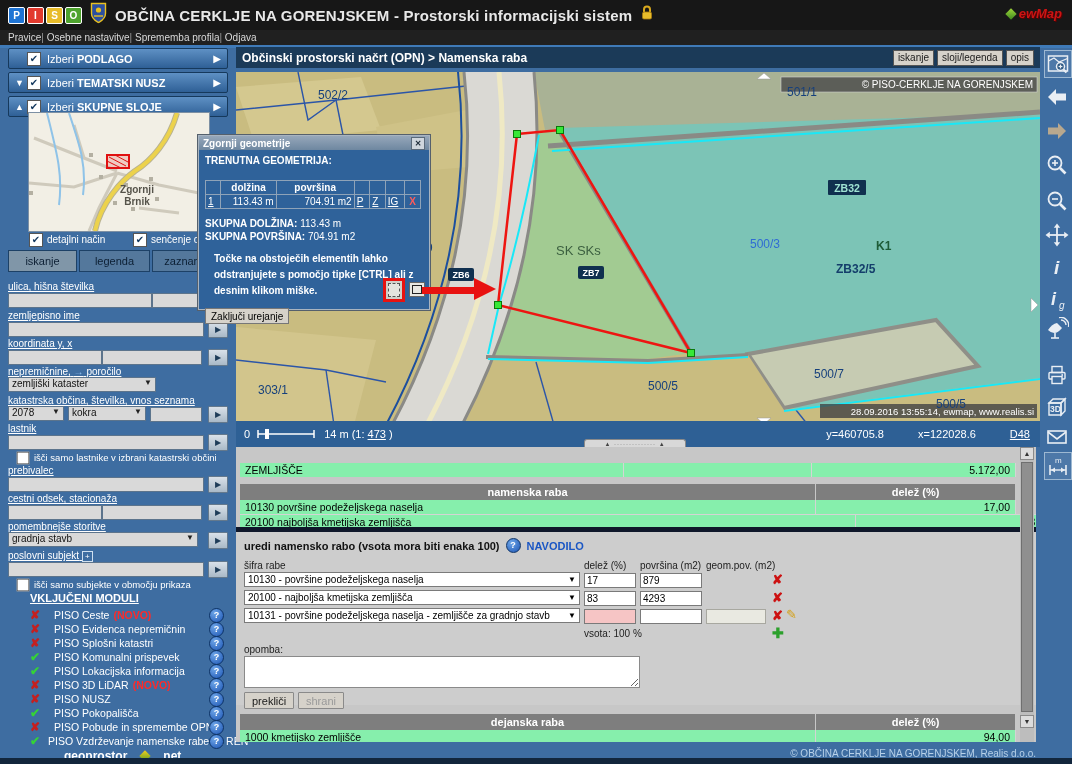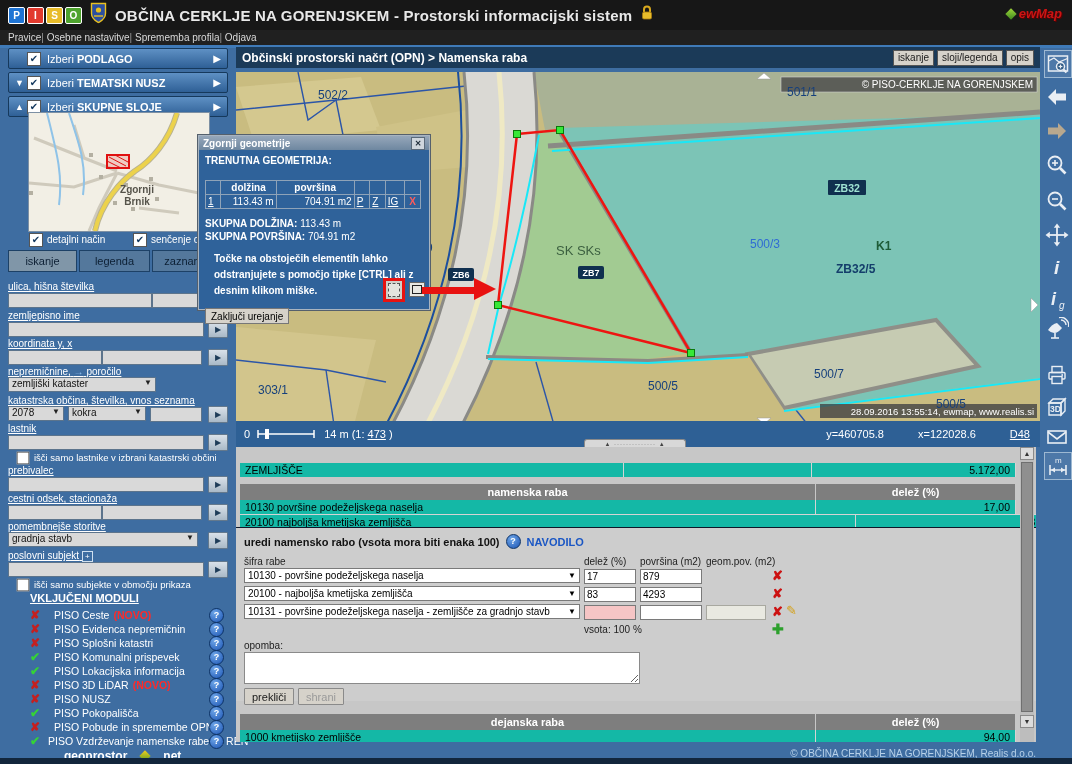--- a/index.html
+++ b/index.html
@@ -50,24 +50,24 @@
   .maptitle .bc{font-size:12px;font-weight:bold;}
   .mtbtn{background:#d6d2ca;border:1px solid #555;color:#1a1a1a;font-size:10px;padding:0 4px;height:14px;line-height:13px;margin-left:3px;cursor:pointer;}
   .statusbar{left:236px;top:421px;width:804px;height:26px;background:#2e6095;color:#fff;font-size:11px;display:flex;align-items:center;box-sizing:border-box;padding:0 8px;}
   .statusbar u{cursor:pointer;}
   .coords{position:absolute;right:10px;display:flex;gap:34px;}
   .splitter{left:584px;top:439px;width:100px;height:9px;background:#d8d8d8;border:1px solid #8a8a8a;border-bottom:none;border-radius:3px 3px 0 0;font-size:6px;color:#444;text-align:center;line-height:8px;letter-spacing:1px;overflow:hidden;cursor:row-resize;}
   
   .panel{left:236px;top:447px;width:800px;height:295px;background:#c7c7c7;overflow:hidden;}
   .thead{position:absolute;display:flex;height:16px;font-size:11px;font-weight:bold;color:#fff;}
   .thead div{background:#7e7e7e;border-right:1px solid #c7c7c7;box-sizing:border-box;text-align:center;line-height:16px;}
-  .trow{position:absolute;display:flex;height:14px;font-size:10.5px;color:#000;background:#14b8a6;}
+  .trow{position:absolute;display:flex;height:14px;font-size:10.5px;color:#000;background:#86efac;}
   .trow div{box-sizing:border-box;border-right:1px solid #d4d4d4;line-height:14px;padding:0 5px;white-space:nowrap;overflow:hidden;}
   .num{text-align:right;}
-  .editbox{position:absolute;left:0px;top:80px;width:800px;height:173px;background:#cdcdcd;border-top:1px solid #0f172a;}
+  .editbox{position:absolute;left:0px;top:80px;width:800px;height:173px;background:#cdcdcd;border-top:5px solid #0f172a;}
   .etitle{position:absolute;left:8px;top:6px;font-size:11px;font-weight:bold;color:#111;display:flex;align-items:center;gap:6px;}
   .navlink{color:#1a56c4;font-weight:bold;cursor:pointer;}
   .ehead{position:absolute;font-size:10px;color:#222;white-space:nowrap;}
   .esel{position:absolute;background:#fff;border:1px solid #7a7a7a;height:15px;font-size:10px;display:flex;align-items:center;justify-content:space-between;padding:0 3px;box-sizing:border-box;white-space:nowrap;overflow:hidden;cursor:pointer;}
   .esel .dn{font-size:8px;margin-left:4px;}
   .einp{position:absolute;background:#fff;border:1px solid #7a7a7a;height:13px;font-size:10px;padding:0 2px;box-sizing:content-box;}
   .einp.pink{background:#f6c5c5;}
   .egeom{position:absolute;background:#e9e9e1;border:1px solid #a8a8a0;height:13px;width:58px;}
   .redx{position:absolute;color:#cc1111;font-weight:bold;font-size:13px;cursor:pointer;line-height:14px;}
   .pencil{position:absolute;color:#d4a017;font-size:13px;cursor:pointer;line-height:14px;}

